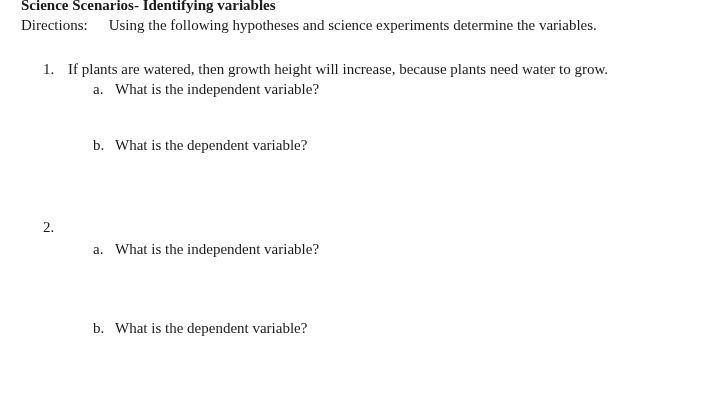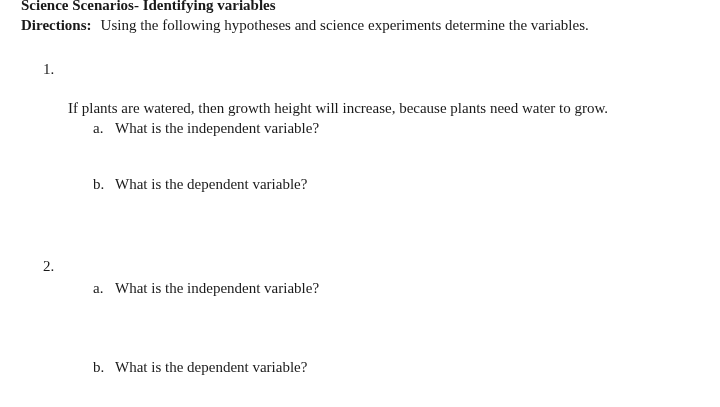--- a/index.html
+++ b/index.html
@@ -18,37 +18,36 @@
   }
   .title {
     font-weight: bold;
     margin: -5px 0 0 21px;
     white-space: nowrap;
   }
   .directions {
     margin-left: 21px;
     white-space: nowrap;
   }
-  .directions .label { font-weight: bold; }
-  .directions .text { margin-left: 9px; }
+  .directions .label { font-weight: normal; }
+  .directions .text { margin-left: 21px; }
 
   .q-block.q1 { margin-top: 24px; }
   .q-block.q2 { margin-top: 62px; }
 
   .q-row {
     display: flex;
     margin-left: 43px;
   }
   .q-num {
     flex: 0 0 25px;
     width: 25px;
   }
   .q-text {
     width: 588px;
-    margin-top: 39px;
   }
 
   .sub-row {
     display: flex;
     margin-left: 93px;
   }
   .sub-letter {
     flex: 0 0 22px;
     width: 22px;
   }

